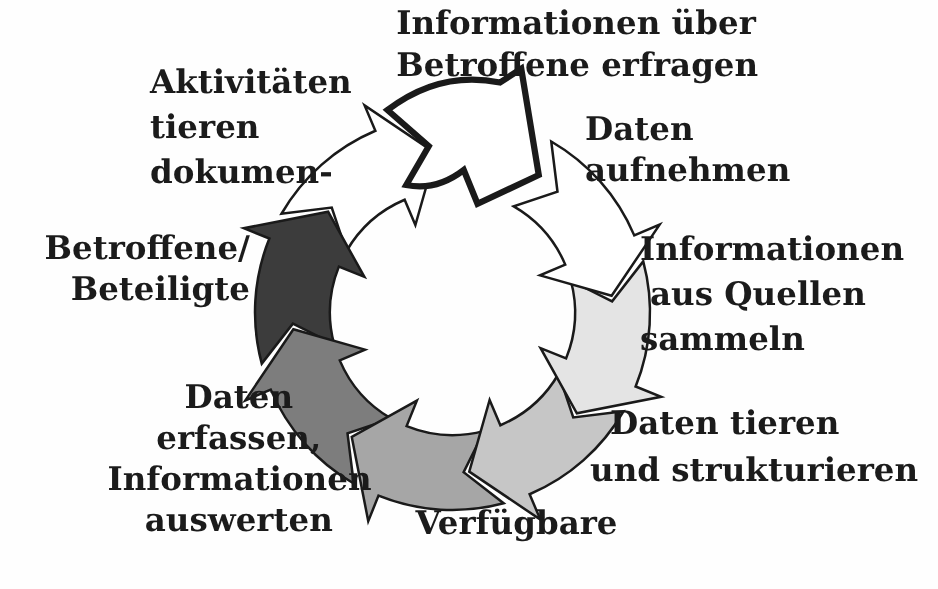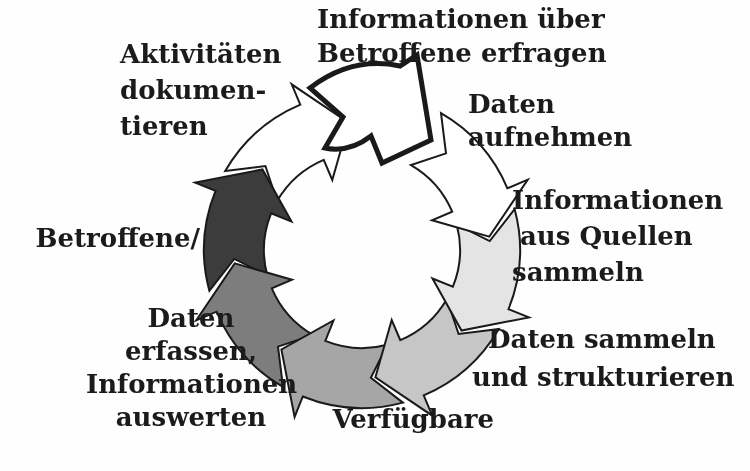--- a/index.html
+++ b/index.html
@@ -29,23 +29,23 @@
   .lbl-sammeln{left:512px;top:182px;line-height:36px;}
   .lbl-sammeln .l2{margin-left:8px;}
   
   .lbl-ordnen{left:472px;top:320px;line-height:38px;}
   .lbl-ordnen .l1{margin-left:16px;}
   
   .lbl-pruefen{left:294px;top:402px;width:200px;text-align:right;line-height:34px;}
   
   .lbl-auswerten{left:86px;top:302px;width:210px;text-align:center;line-height:33px;}
   
-  .lbl-informieren{left:0px;top:183px;width:200px;text-align:right;line-height:33px;margin-top:39px;}
+  .lbl-informieren{left:0px;top:183px;width:200px;text-align:right;line-height:33px;}
   
-  .lbl-dokumentieren{left:120px;top:36px;line-height:36px;}
+  .lbl-dokumentieren{left:120px;top:48px;line-height:36px;}
 </style>
 </head>
 <body>
 
 <div class="canvas">
 
   <svg id="cycle-svg" class="cycle-svg" width="750" height="471" viewBox="0 0 750 471">
       <path d="M225.2,171.0 A158,158 0 0 1 300.3,104.6 L291.7,84.3 L348.6,122.7 L332.3,180.0 L323.7,159.8 A98,98 0 0 0 277.1,201.0 L265.4,166.0 Z" fill="#ffffff" stroke="#1a1a1a" stroke-width="2"></path>
       <path d="M209.4,290.9 A158,158 0 0 1 215.5,190.8 L195.1,182.6 L262.5,169.4 L291.5,221.5 L271.1,213.3 A98,98 0 0 0 267.3,275.4 L234.3,258.9 Z" fill="#3c3c3c" stroke="#1a1a1a" stroke-width="2"></path>
       <path d="M283.0,386.8 A158,158 0 0 1 216.6,311.7 L196.3,320.3 L234.7,263.4 L292.0,279.7 L271.8,288.3 A98,98 0 0 0 313.0,334.9 L278.0,346.6 Z" fill="#7d7d7d" stroke="#1a1a1a" stroke-width="2"></path>
@@ -66,38 +66,39 @@
     <span class="l2">aufnehmen</span>
   </div>
 
   <div class="lbl lbl-sammeln">
     <span class="l1">Informationen</span>
     <span class="l2">aus Quellen</span>
     <span class="l3">sammeln</span>
   </div>
 
   <div class="lbl lbl-ordnen">
-    <span class="l1">Daten sammeln</span>
+    <span class="l1">Daten tieren</span>
     <span class="l2">und strukturieren</span>
   </div>
 
   <div class="lbl lbl-pruefen">
     <span>Verfügbare</span>
   </div>
 
   <div class="lbl lbl-auswerten">
     <span>Daten</span>
     <span>erfassen,</span>
     <span>Informationen</span>
     <span>auswerten</span>
   </div>
 
   <div class="lbl lbl-informieren">
     <span>Betroffene/</span>
+    <span>Beteiligte</span>
   </div>
 
   <div class="lbl lbl-dokumentieren">
     <span>Aktivitäten</span>
+    <span>tieren</span>
     <span>dokumen-</span>
-    <span>tieren</span>
   </div>
 
 </div>
 
 </body></html>

